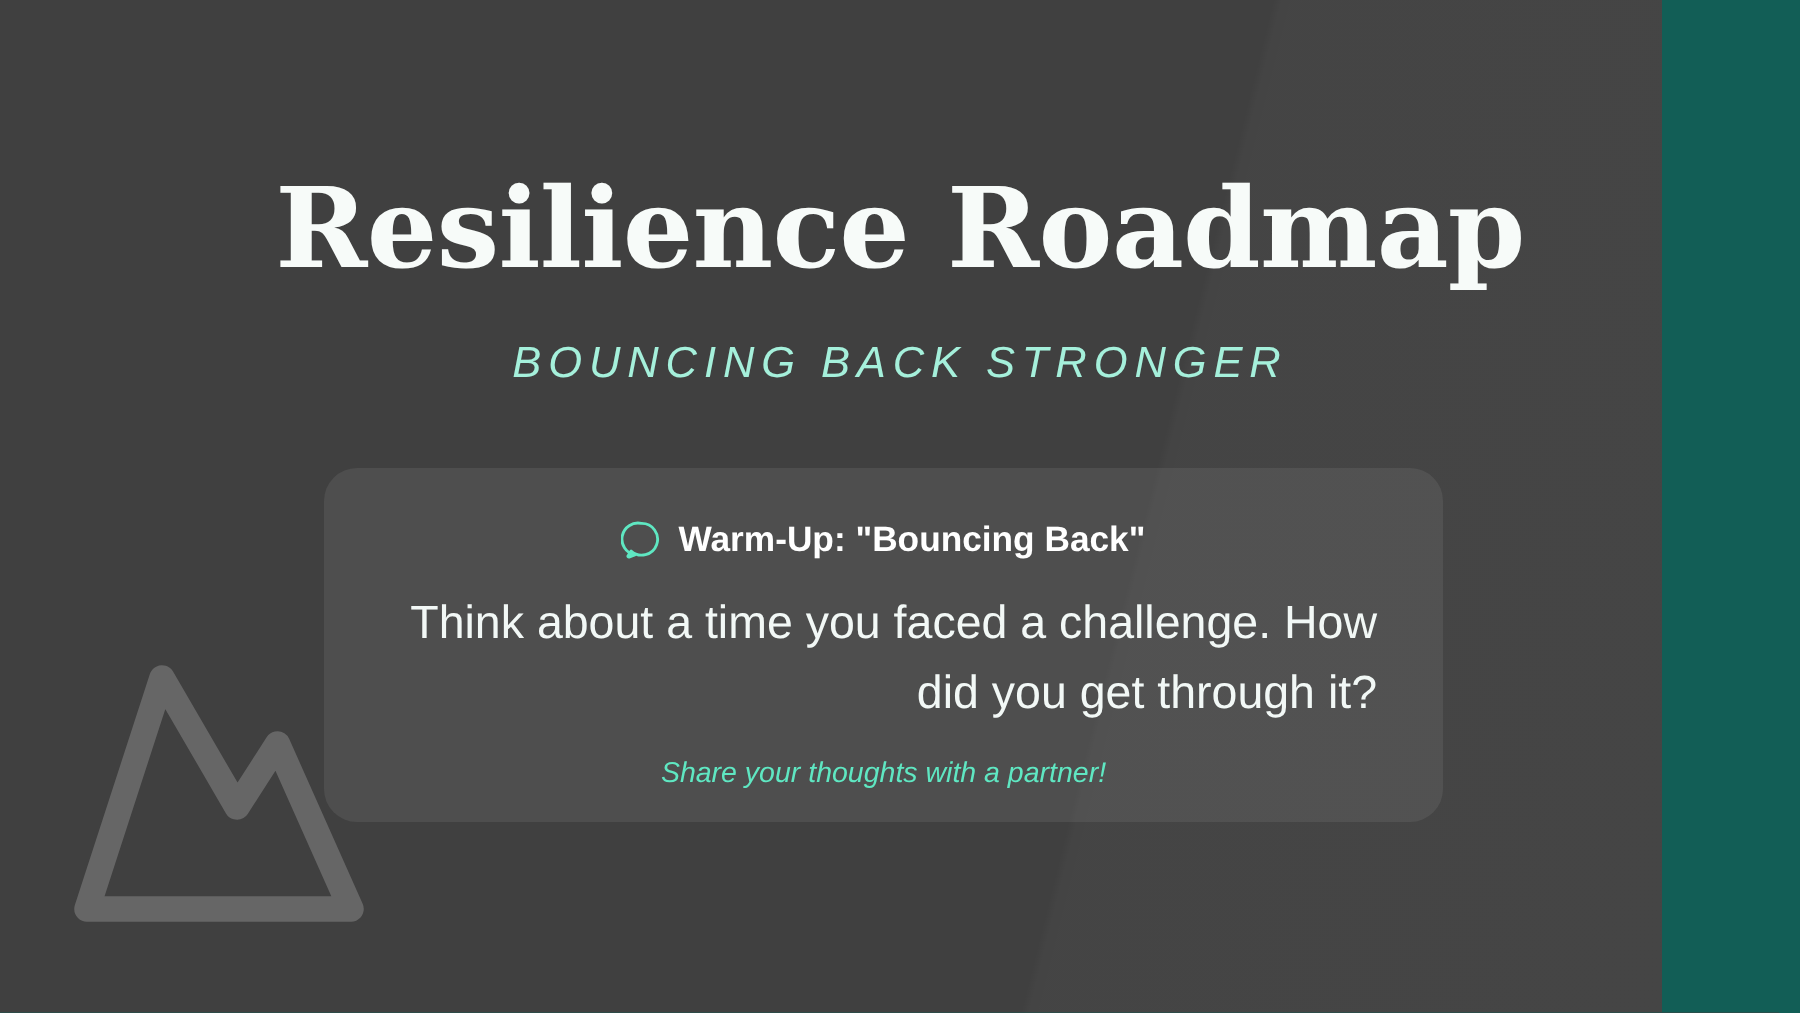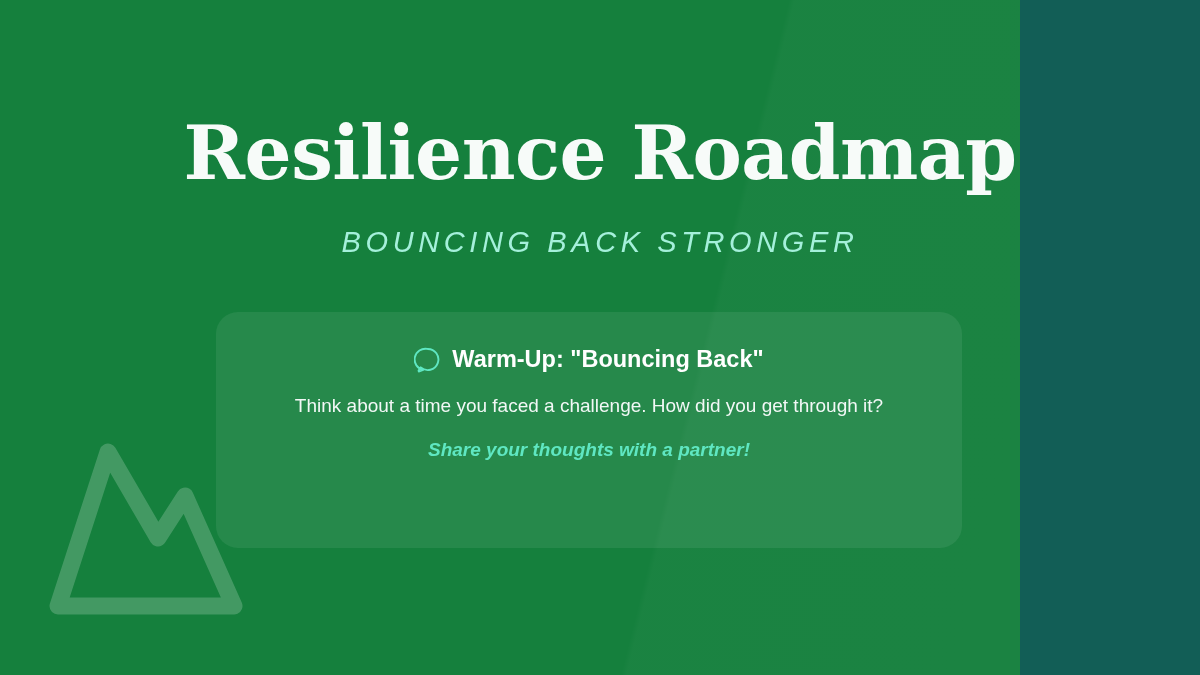--- a/index.html
+++ b/index.html
@@ -11,23 +11,23 @@
     overflow: hidden;
   }
 
   body {
     font-family: "Liberation Sans", sans-serif;
     background: #125E56;
   }
 
   #slide {
     position: relative;
-    width: 1020px;
+    width: 1108px;
     height: 675px;
-    background: #15803d;
+    background: #404040;
     overflow: hidden;
   }
 
   
   .bg-wedge {
     position: absolute;
     top: -10%;
     left: 0;
     width: 120%;
     height: 120%;
@@ -107,31 +107,32 @@
 
   .card-head-text {
     font-size: 23.5px;
     font-weight: 700;
     color: #FFFFFF;
     white-space: nowrap;
   }
 
   .card-body {
     margin-top: 18px;
-    font-size: 19px;
+    font-size: 31px;
     font-weight: 400;
     line-height: 1.53;
     color: #F2F8F6;
+    text-align: right;
   }
 
   .card-note {
     margin-top: 19px;
     font-size: 19px;
     font-style: italic;
-    font-weight: 700;
+    font-weight: 400;
     color: #5FE7C2;
   }
 </style>
 </head>
 <body>
 
 <div id="slide">
 
   <div class="bg-wedge"></div>
 

